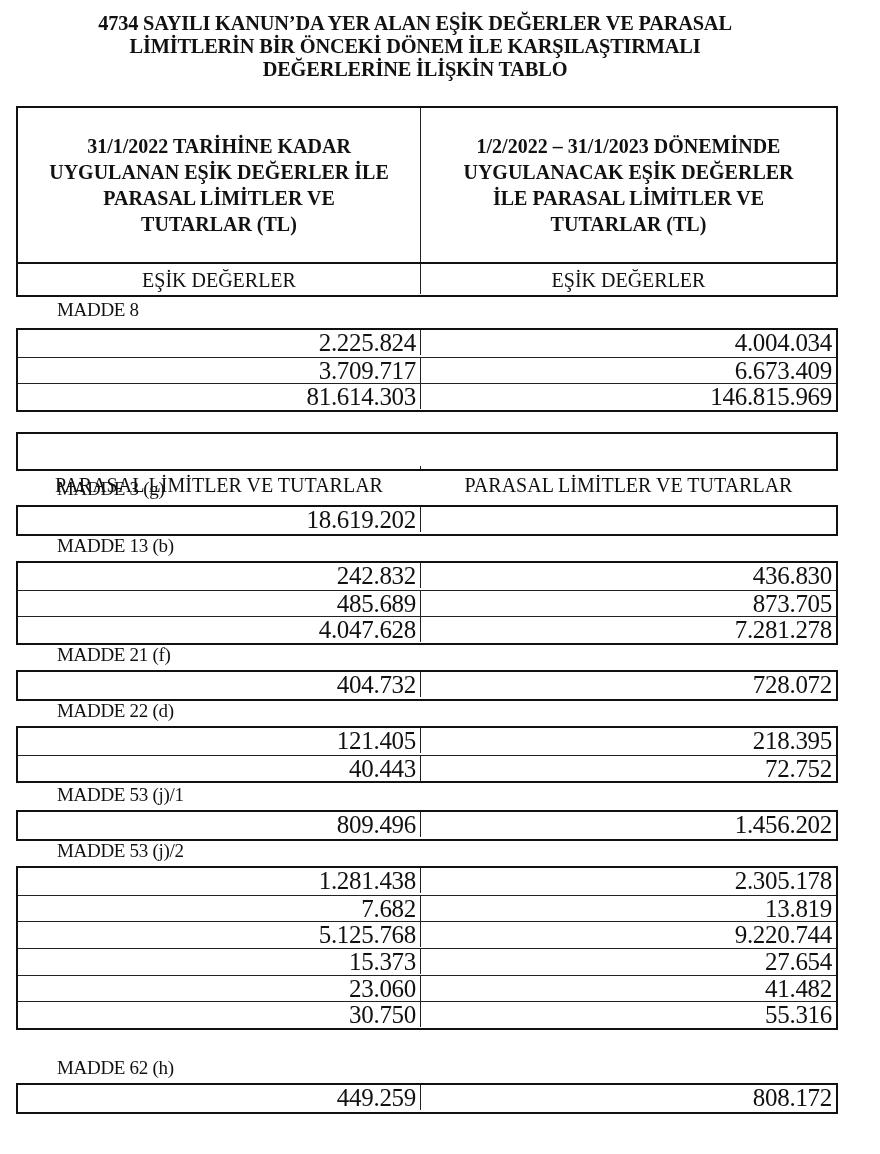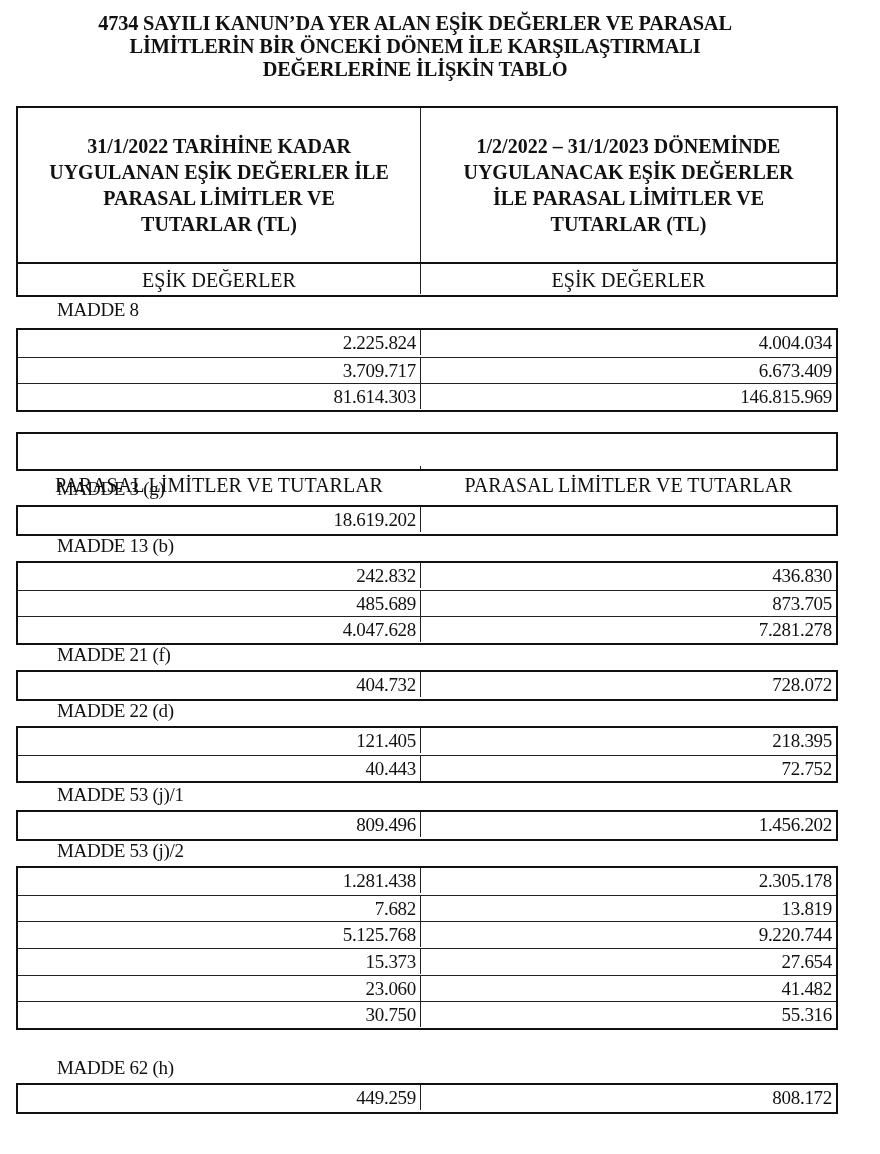--- a/index.html
+++ b/index.html
@@ -29,21 +29,21 @@
   }
   .row {
     display: flex;
     border-top: 1.5px solid #222;
   }
   .row:first-child { border-top: none; }
   .cell {
     width: 50%;
     text-align: right;
     padding-right: 4px;
-    font-size: 19px;
+    font-size: 25px;
     letter-spacing: -0.3px;
     height: 25px;
     line-height: 26px;
   }
   .cell.left { width: 403px; border-right: 1.5px solid #222; }
   .cell.right { flex: 1; }
 
   .head-box { top: 106px; height: 191px; }
   .head-top { display: flex; height: 156px; border-bottom: 2px solid #111; }
   .head-top .hc {

